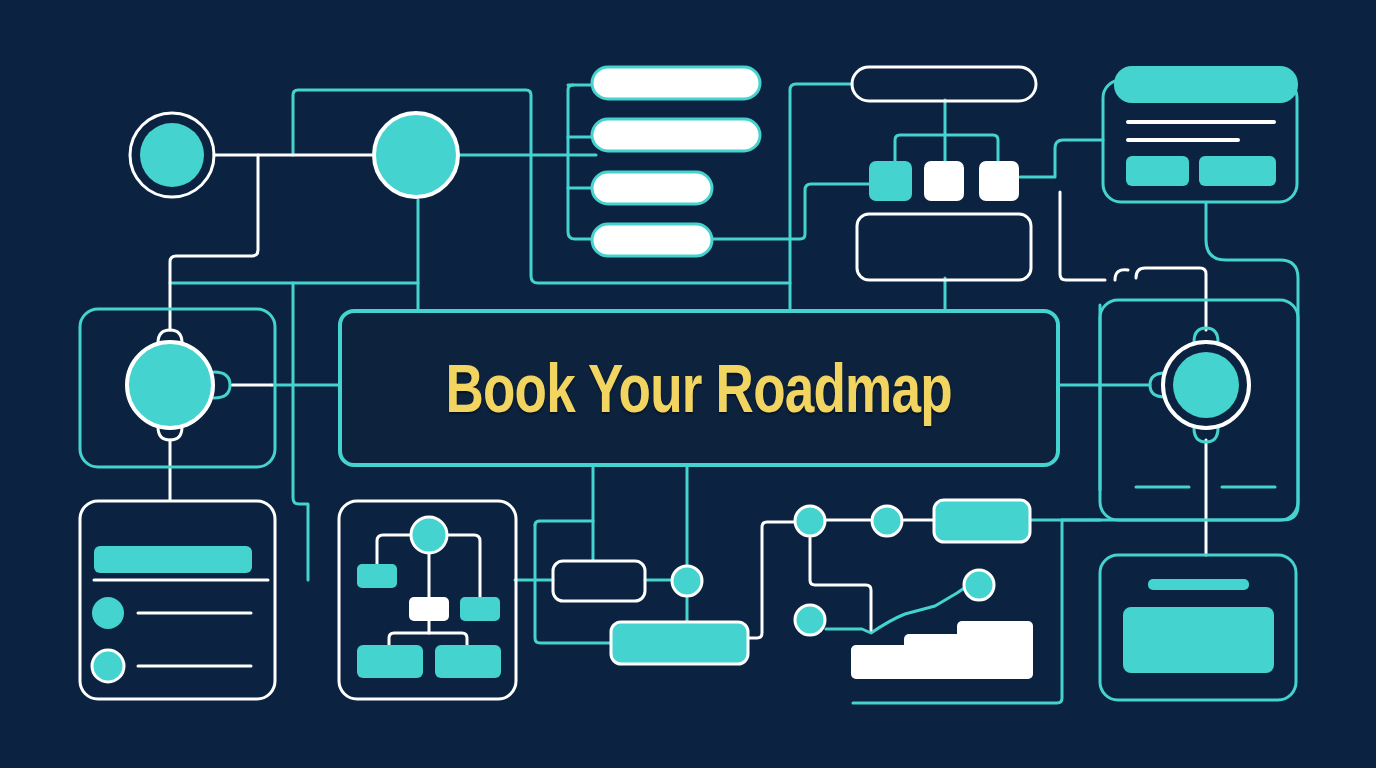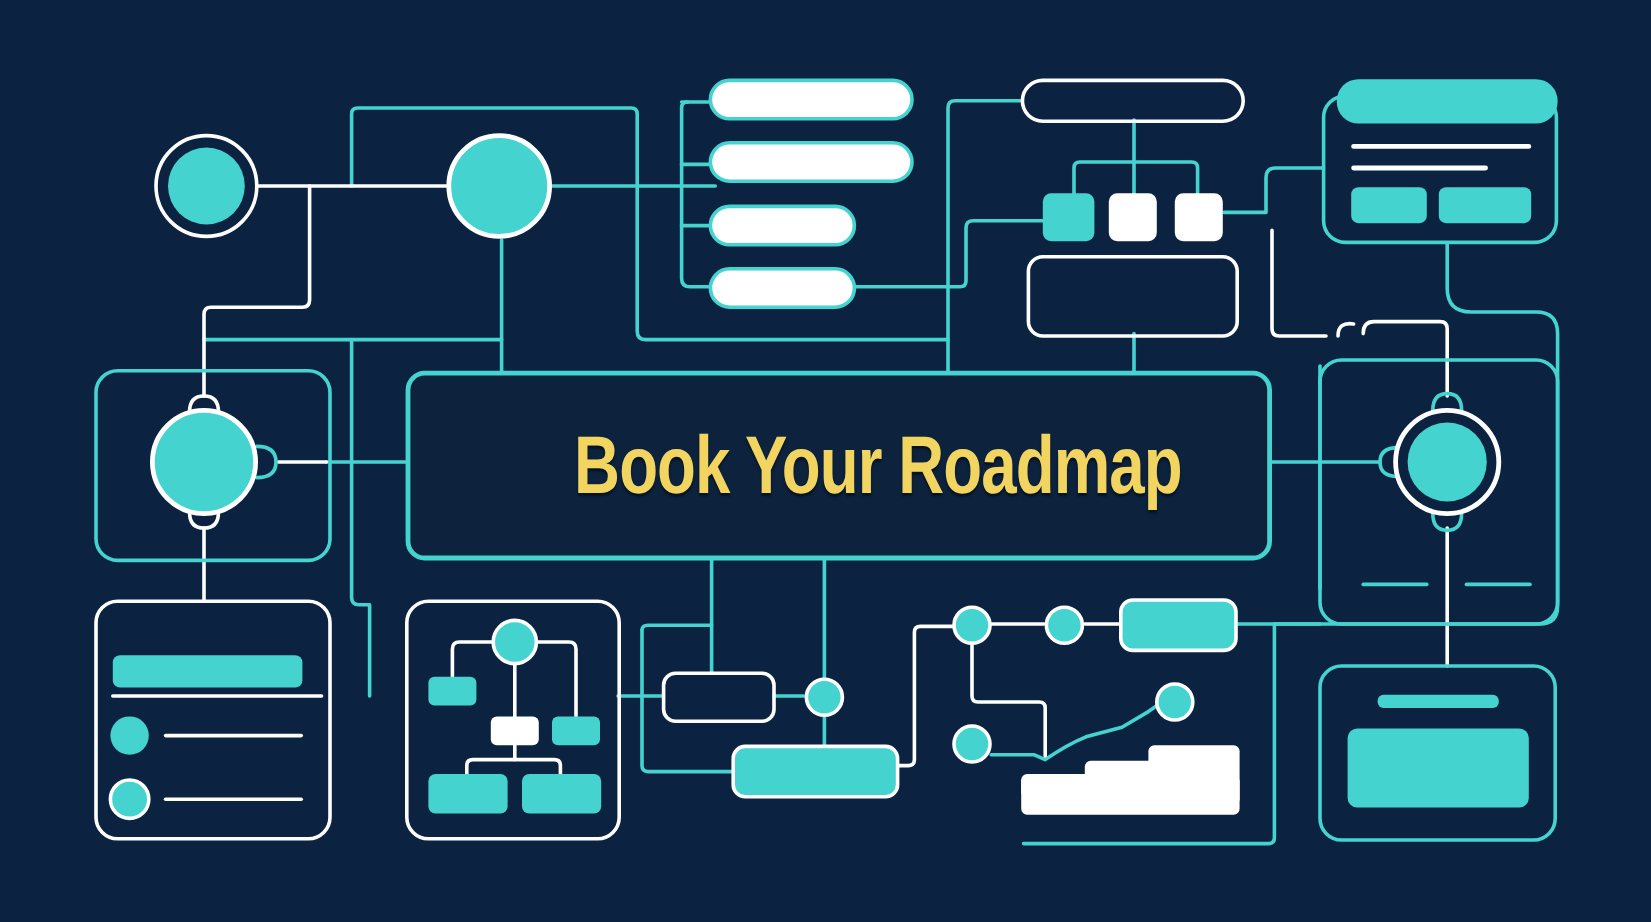--- a/index.html
+++ b/index.html
@@ -7,21 +7,21 @@
     width: 1376px; height: 768px; overflow: hidden;
     background: #0b2340;
     position: relative;
     font-family: "Liberation Sans", sans-serif;
   }
   #canvas { position: absolute; left: 0; top: 0; width: 1376px; height: 768px; }
   .title-box {
     position: absolute; left: 338px; top: 309px; width: 722px; height: 158px;
     border: 4px solid #45d3d0; border-radius: 16px; box-sizing: border-box;
     background: #0c223d;
-    display: flex; align-items: center; justify-content: flex-end;
+    display: flex; align-items: center; justify-content: center;
   }
   .title-text {
     color: #f2d461;
     font-family: "Liberation Sans", sans-serif;
     font-weight: bold;
     font-size: 68px;
     letter-spacing: -1px;
     transform: scaleX(0.78);
     white-space: nowrap;
     text-shadow: 0 2px 2px rgba(0,0,0,0.45);

